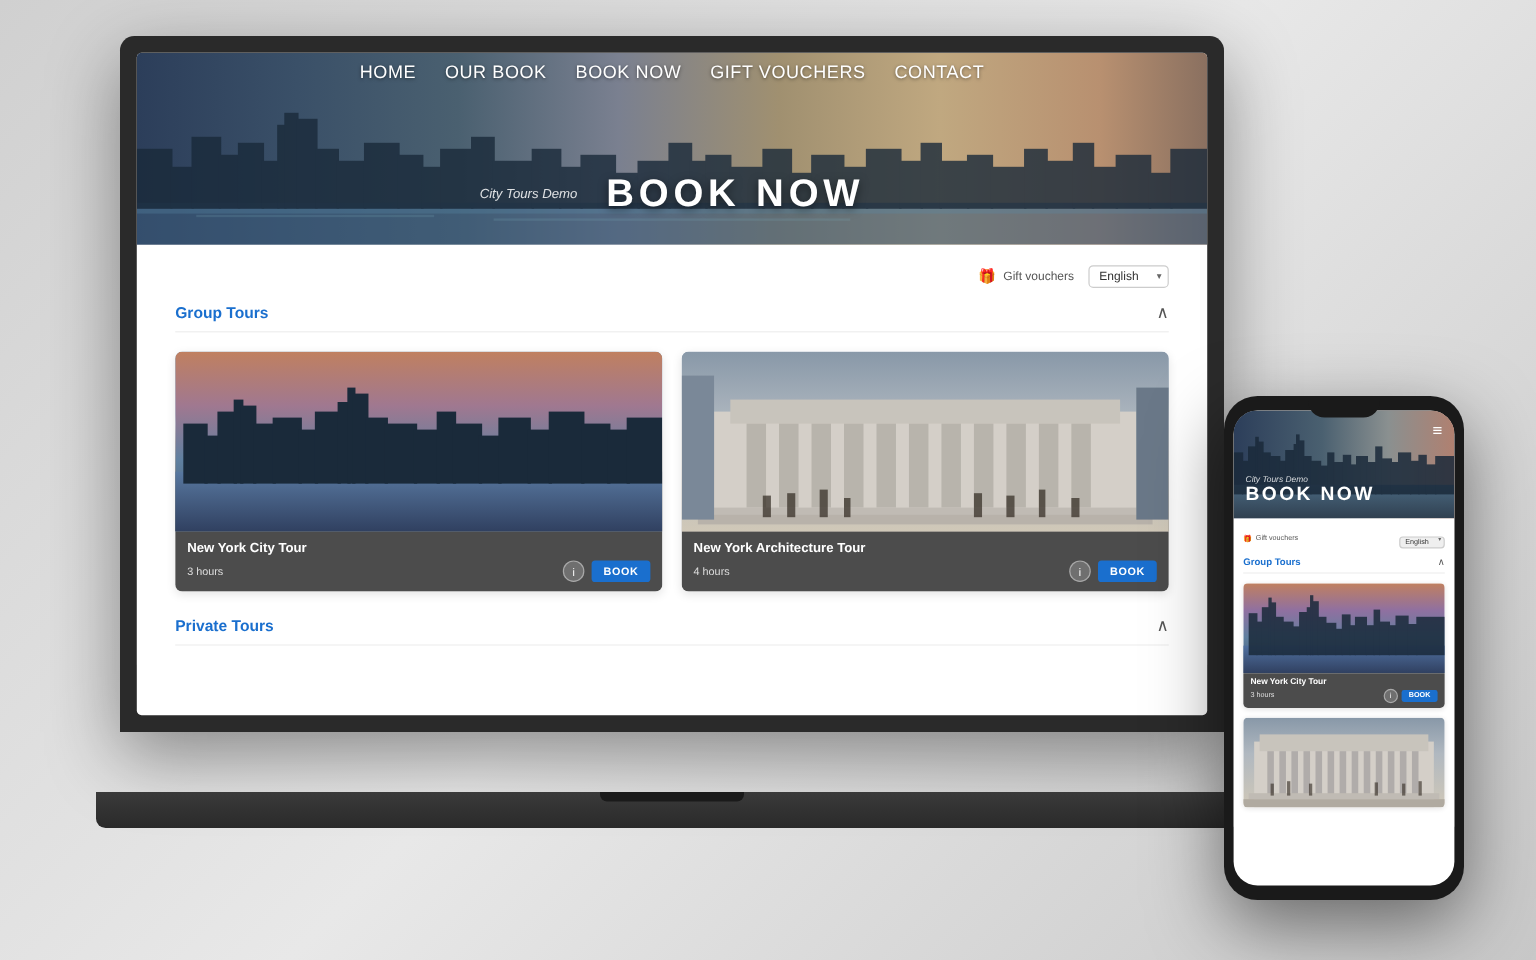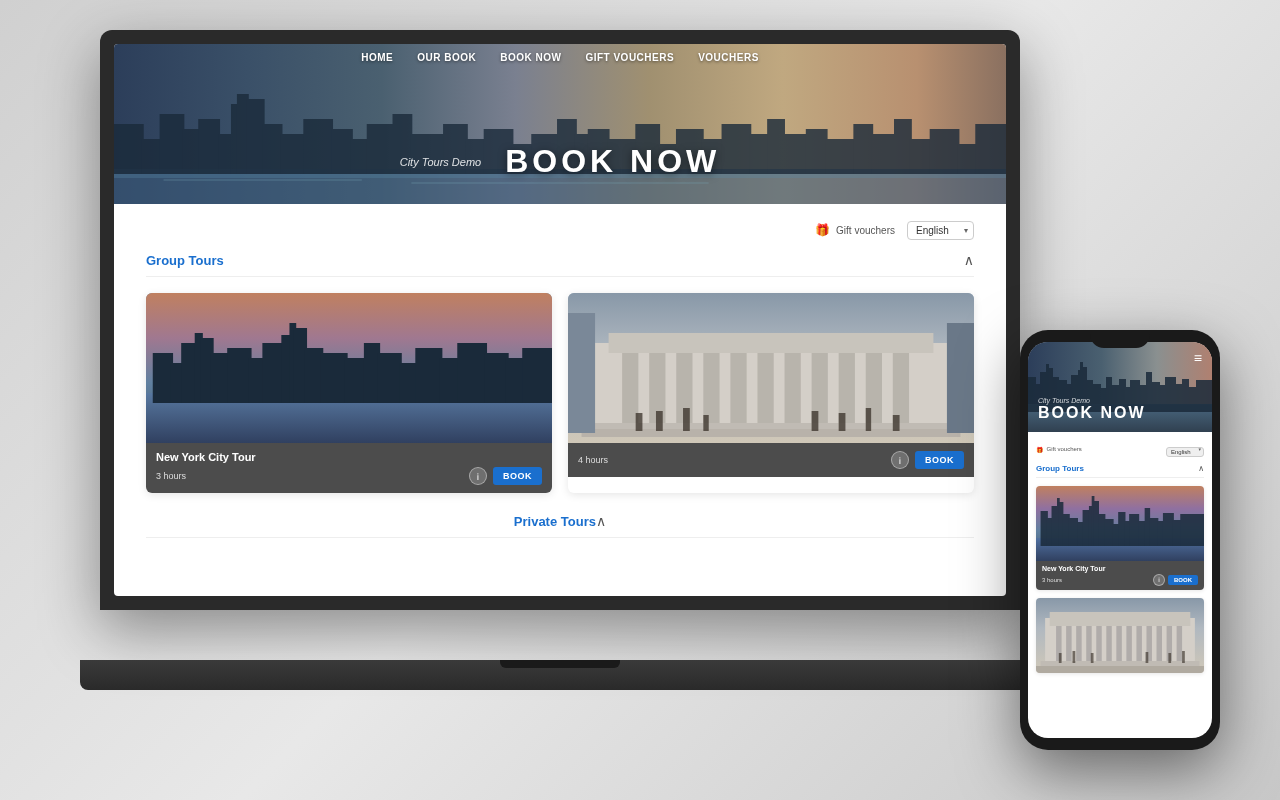--- a/index.html
+++ b/index.html
@@ -101,22 +101,22 @@
       left: 0;
       right: 0;
       display: flex;
       justify-content: center;
       gap: 24px;
       z-index: 10;
     }
 
     .nav-item {
       color: white;
-      font-size: 10px;
-      font-weight: 700;
+      font-size: 15px;
+      font-weight: 400;
       letter-spacing: 0.5px;
       cursor: pointer;
       text-shadow: 0 1px 3px rgba(0,0,0,0.5);
     }
 
     .hero-text {
       position: absolute;
       bottom: 24px;
       left: 0;
       right: 0;
@@ -313,21 +313,21 @@
       padding: 4px 10px;
       font-size: 9px;
       font-weight: 700;
       cursor: pointer;
       letter-spacing: 0.5px;
     }
 
     .section-header-private {
       display: flex;
       align-items: center;
-      justify-content: center;
+      justify-content: space-between;
       border-bottom: 1px solid #eee;
       padding-bottom: 8px;
     }
 
     
     .phone {
       position: absolute;
       right: 60px;
       bottom: 50px;
       width: 200px;
@@ -617,21 +617,21 @@
               <rect x="0" y="90" width="900" height="4" fill="#5a8aaa" opacity="0.3"></rect>
               <rect x="50" y="95" width="200" height="2" fill="#7aaabb" opacity="0.2"></rect>
               <rect x="300" y="98" width="300" height="2" fill="#7aaabb" opacity="0.2"></rect>
             </svg>
 
             <div class="nav-bar">
               <span class="nav-item">HOME</span>
               <span class="nav-item">OUR BOOK</span>
               <span class="nav-item">BOOK NOW</span>
               <span class="nav-item">GIFT VOUCHERS</span>
-              <span class="nav-item">VOUCHERS</span>
+              <span class="nav-item">CONTACT</span>
             </div>
 
             <div class="hero-text">
               <span class="hero-subtitle">City Tours Demo</span>
               <span class="hero-title">BOOK NOW</span>
             </div>
           </div>
         </div>
 
         <div class="site-content">
@@ -757,20 +757,21 @@
                       <rect x="220" y="115" width="4" height="23"></rect>
                       <rect x="240" y="122" width="5" height="16"></rect>
                     </g>
 
                     <rect x="0" y="20" width="20" height="120" fill="#7a8898"></rect>
                     <rect x="280" y="30" width="20" height="110" fill="#6a7888"></rect>
                   </svg>
                 </div>
               </div>
               <div class="card-info">
+                <div class="card-name">New York Architecture Tour</div>
                 <div class="card-footer">
                   <span class="card-duration">4 hours</span>
                   <div class="card-actions">
                     <div class="info-btn">ℹ</div>
                     <button class="book-btn">BOOK</button>
                   </div>
                 </div>
               </div>
             </div>
           </div>

